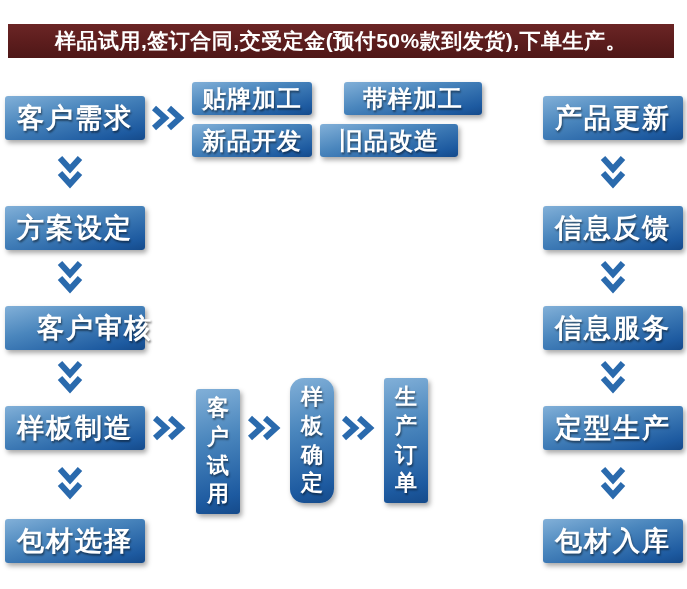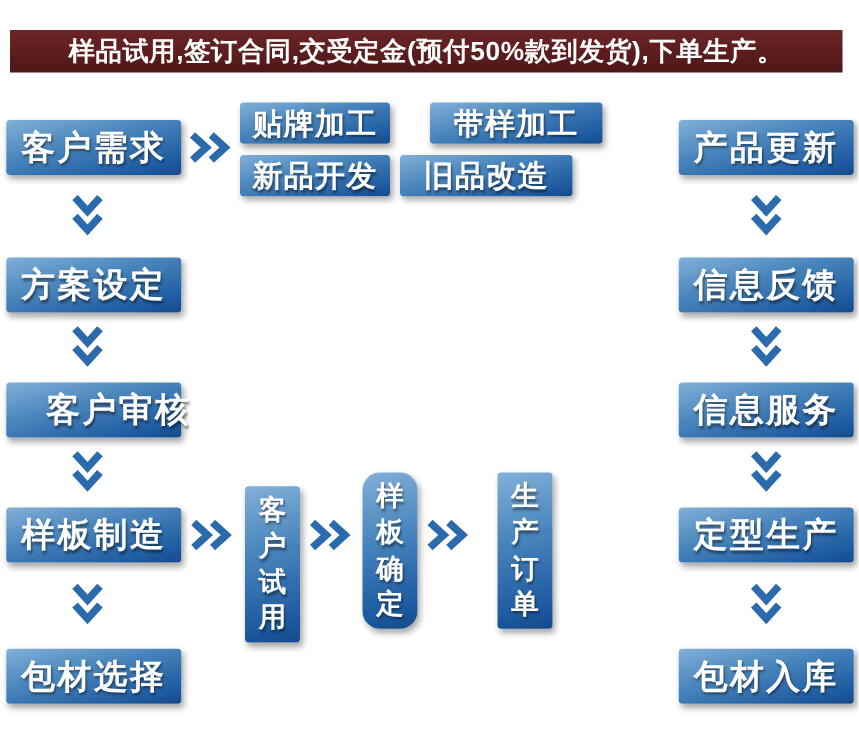--- a/index.html
+++ b/index.html
@@ -141,21 +141,21 @@
   </span>
   <div class="box v" style="left:290px; top:378px;border-radius:14px;">
     <span class="vtext">样板确定</span>
   </div>
   <span class="arrow" style="left:340px; top:414px;">
     <svg width="38" height="28" viewBox="0 0 38 28">
         <polyline points="4,4 15,14 4,24" fill="none" stroke="#2a6aad" stroke-width="6"></polyline>
         <polyline points="19,4 30,14 19,24" fill="none" stroke="#2a6aad" stroke-width="6"></polyline>
       </svg>
   </span>
-  <div class="box v" style="left:398px; top:378px;">
+  <div class="box v" style="left:384px; top:378px;">
     <span class="vtext">生产订单</span>
   </div>
 
   <div class="box h" style="left:543px; top:206px;">信息反馈</div>
   <div class="box h" style="left:543px; top:96px;">产品更新</div>
   <div class="box h" style="left:543px; top:306px;">信息服务</div>
   <div class="box h" style="left:543px; top:406px;">定型生产</div>
   <div class="box h" style="left:543px; top:519px;">包材入库</div>
 
   <span class="arrow" style="left:599px; top:154px;">

